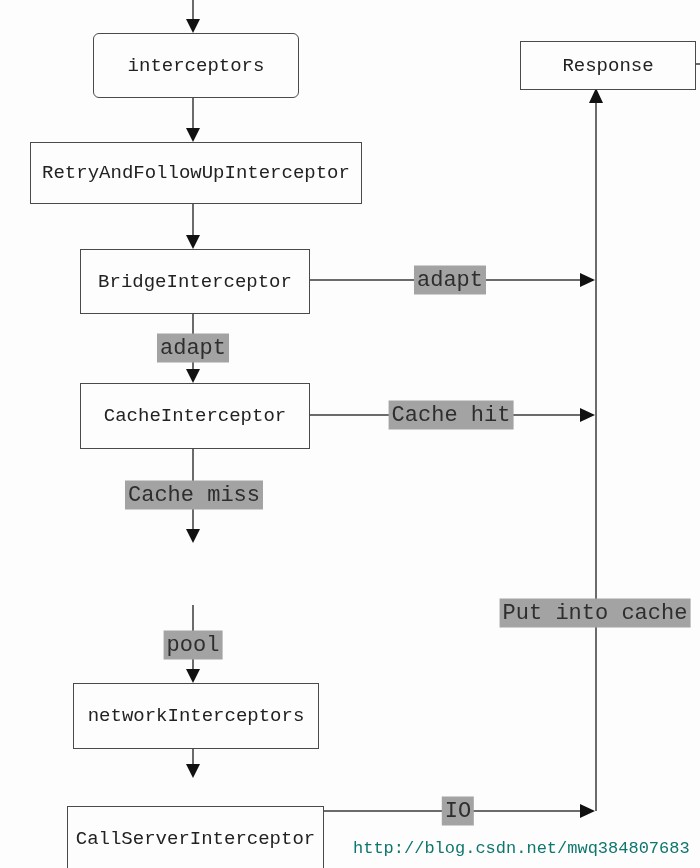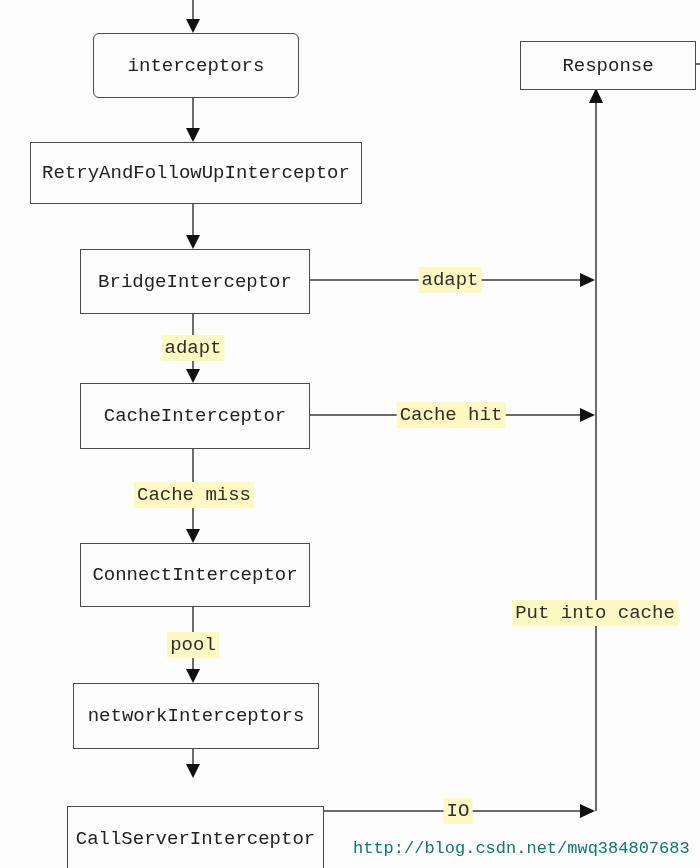--- a/index.html
+++ b/index.html
@@ -42,23 +42,23 @@
     justify-content: center;
     font-size: 19px;
     color: #222222;
     letter-spacing: 0px;
     white-space: nowrap;
   }
   .edge-label {
     position: absolute;
     z-index: 3;
     transform: translate(-50%, -50%);
-    background: #fef9c3;
+    background: #a3a3a3;
     padding: 2px 3px;
-    font-size: 19px;
+    font-size: 22px;
     color: #2e2e2e;
     white-space: nowrap;
   }
   .watermark {
     position: absolute;
     z-index: 4;
     left: 353px;
     top: 839px;
     font-size: 17px;
     color: #0f766e;
@@ -135,23 +135,20 @@
   </div>
 
   <div class="node" id="node-bridge">
     <span>BridgeInterceptor</span>
   </div>
 
   <div class="node" id="node-cache">
     <span>CacheInterceptor</span>
   </div>
 
-  <div class="node" id="node-connect">
-    <span>ConnectInterceptor</span>
-  </div>
 
   <div class="node" id="node-network">
     <span>networkInterceptors</span>
   </div>
 
   <div class="node" id="node-callserver">
     <span>CallServerInterceptor</span>
   </div>
 
   <div class="node" id="node-response">

